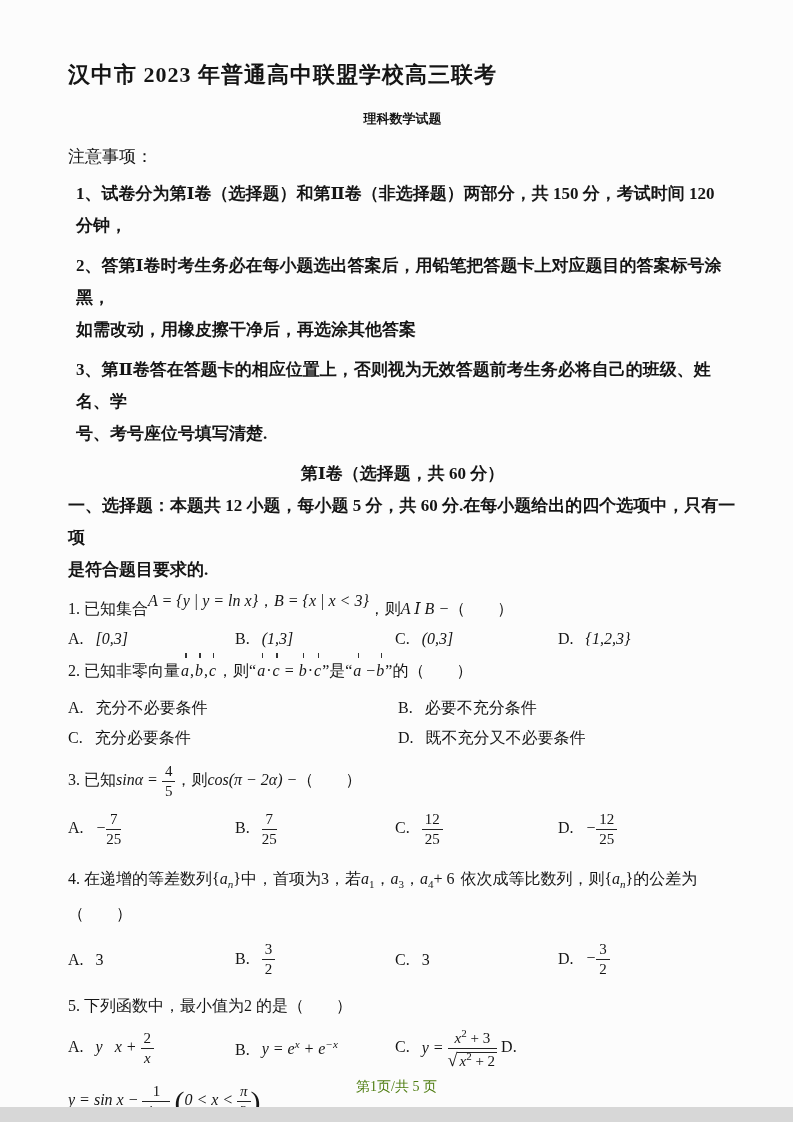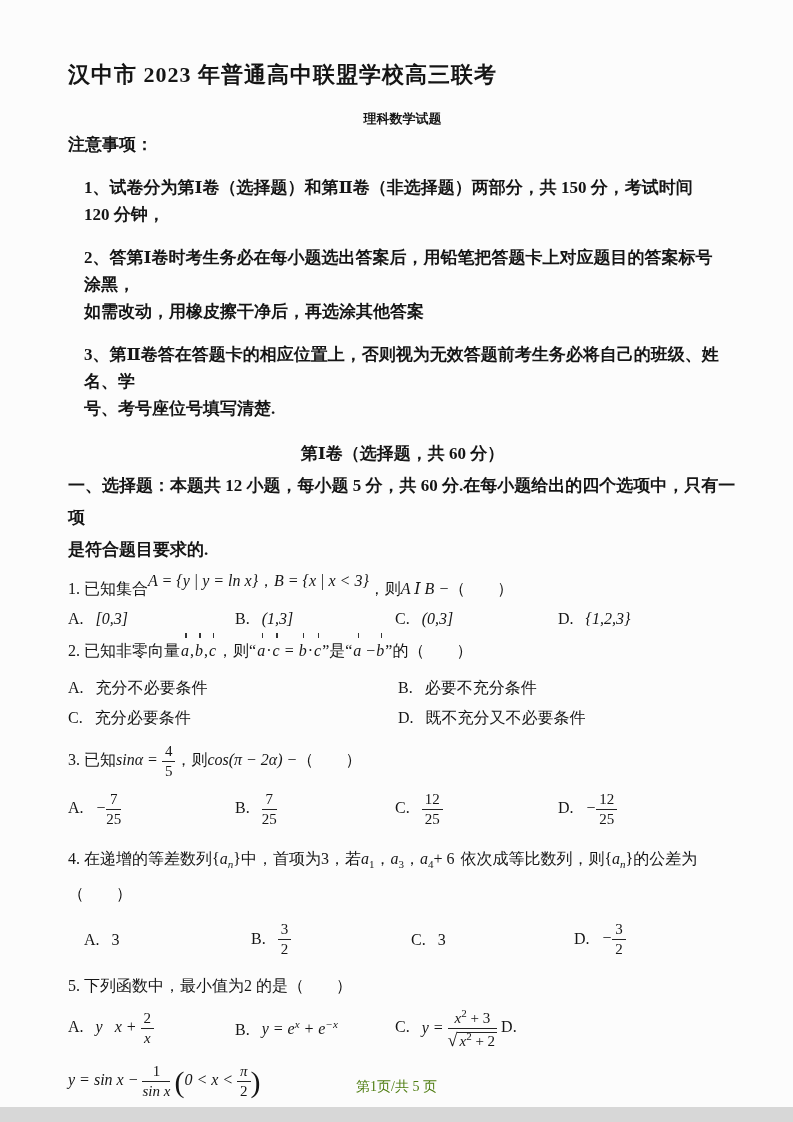--- a/index.html
+++ b/index.html
@@ -6,22 +6,22 @@
   body{
     width:793px;height:1122px;
     background:#fcfcfc;
     position:relative;overflow:hidden;
     font-family:"Liberation Serif","DejaVu Serif",serif;
     color:#151515;
   }
   .page{position:absolute;inset:0;padding:44px 56px 0 68px;box-sizing:border-box;}
   .title{font-size:22px;font-weight:700;text-align:left;letter-spacing:1px;margin-top:16px;}
   .subtitle{font-size:13px;font-weight:700;text-align:center;margin-top:20px;}
-  .notice-heading{font-size:17px;font-weight:700;margin-top:4px;line-height:26px;}
-  .notice{font-size:17px;font-weight:700;line-height:27px;margin:16px;}
+  .notice-heading{font-size:17px;font-weight:400;margin-top:16px;line-height:26px;}
+  .notice{font-size:17px;font-weight:700;line-height:32px;margin:8px;}
   .line{display:block;}
   .section-header{font-size:17px;font-weight:700;text-align:center;line-height:32px;margin-top:2px;}
   .intro{font-size:17px;font-weight:700;line-height:32px;margin:0;}
   .q{font-size:16px;margin-top:8px;line-height:30px;}
   .math{font-family:"Liberation Serif","DejaVu Serif",serif;font-style:italic;}
   .up{font-style:normal;}
   .raise{position:relative;top:-8px;}
   .opts4{display:grid;grid-template-columns:167px 160px 163px auto;margin-top:6px;align-items:center;font-size:16px;}
   .opts2{display:grid;grid-template-columns:330px auto;row-gap:9px;margin-top:12px;font-size:16px;}
   .opt{white-space:nowrap;}
@@ -98,21 +98,21 @@
   <div class="opts4" style="margin-top:10px;">
     <span class="opt"><span class="olabel">A.</span><span class="math">−</span><span class="frac"><span class="num">7</span><span class="den">25</span></span></span>
     <span class="opt"><span class="olabel">B.</span><span class="math"></span><span class="frac"><span class="num">7</span><span class="den">25</span></span></span>
     <span class="opt"><span class="olabel">C.</span><span class="math"></span><span class="frac"><span class="num">12</span><span class="den">25</span></span></span>
     <span class="opt"><span class="olabel">D.</span><span class="math">−</span><span class="frac"><span class="num">12</span><span class="den">25</span></span></span>
   </div>
 
   <div class="q" style="margin-top:16px;">
     <span class="up">4. 在递增的等差数列</span><span class="math up">{</span><span class="math">a</span><sub class="math">n</sub><span class="math up">}</span><span class="up">中，首项为3，若</span><span class="math">a</span><sub>1</sub><span class="up">，</span><span class="math">a</span><sub>3</sub><span class="up">，</span><span class="math">a</span><sub>4</sub><span class="math up">+ 6</span><span class="sp"></span><span class="up">依次成等比数列，则</span><span class="math up">{</span><span class="math">a</span><sub class="math">n</sub><span class="math up">}</span><span class="up">的公差为</span><span class="up">（　　）</span>
   </div>
-  <div class="opts4" style="margin-top:12px;margin-left:16px;">
+  <div class="opts4" style="margin-top:12px;">
     <span class="opt"><span class="olabel">A.</span><span class="math up">3</span></span>
     <span class="opt"><span class="olabel">B.</span><span class="frac"><span class="num">3</span><span class="den">2</span></span></span>
     <span class="opt"><span class="olabel">C.</span><span class="math up">3</span></span>
     <span class="opt"><span class="olabel">D.</span><span class="math">−</span><span class="frac"><span class="num">3</span><span class="den">2</span></span></span>
   </div>
 
   <div class="q" style="margin-top:12px;">
     <span class="up">5. 下列函数中，最小值为2 的是</span><span class="up">（　　）</span>
   </div>
   <div class="opts4" style="margin-top:6px;">

